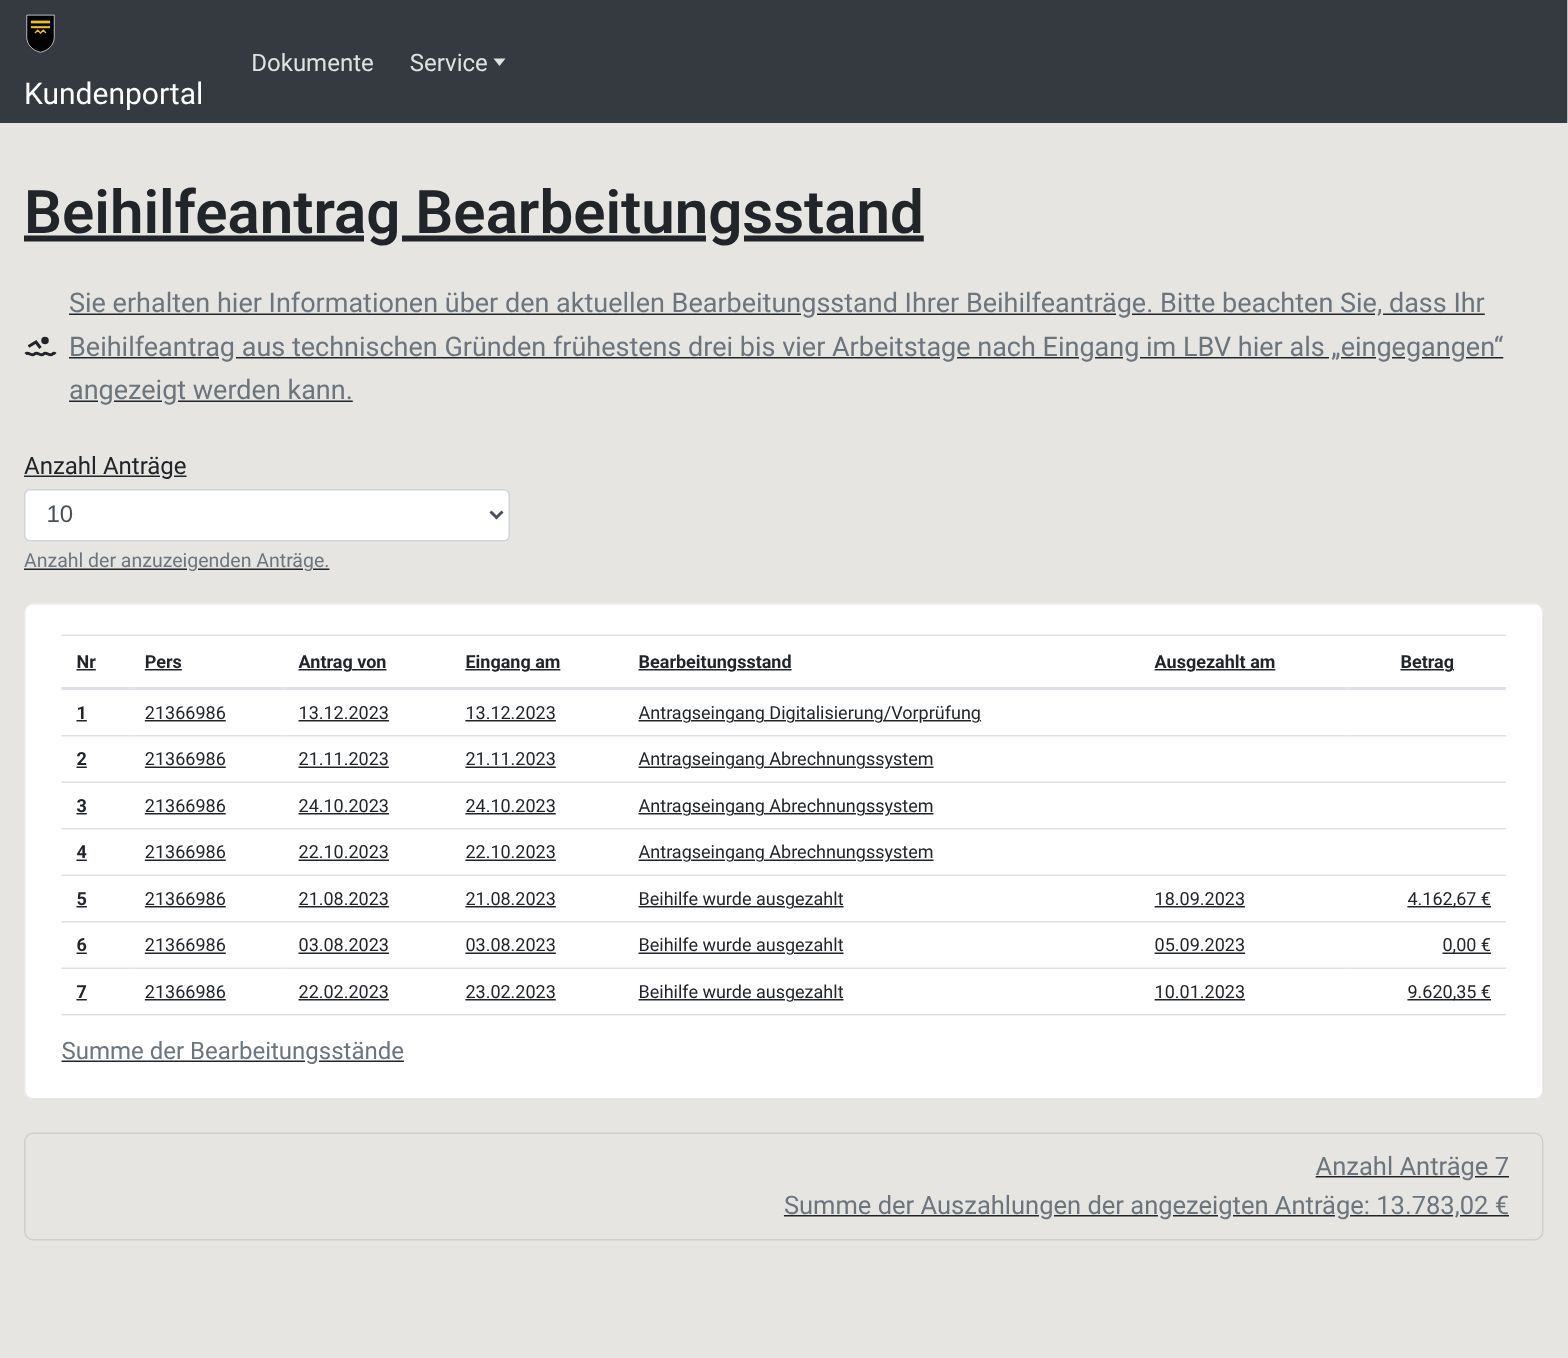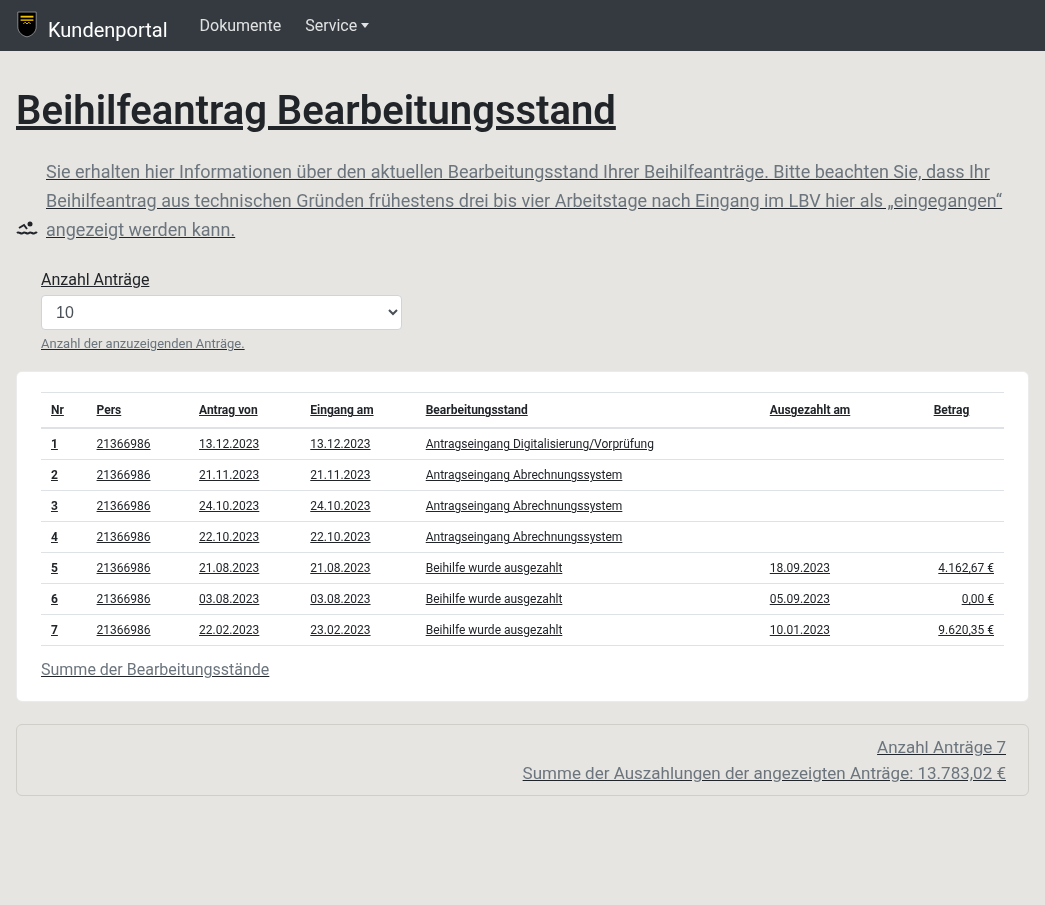--- a/index.html
+++ b/index.html
@@ -10,23 +10,24 @@
     }
     .navbar {
       background: #343a40;
       display: flex;
       align-items: center;
       padding: 8px 16px;
       color: #fff;
     }
     .navbar-brand {
       display: flex;
-      align-items: flex-end;
+      align-items: flex-start;
       gap: 10px;
       margin-right: 20px;
+      flex-direction: column;
     }
     .navbar-brand svg { width: 22px; height: 28px; }
     .navbar-brand-text {
       font-size: 20px;
       font-weight: 400;
       color: #fff;
     }
     .nav-link {
       color: rgba(255,255,255,0.85);
       padding: 8px 12px;
@@ -70,33 +71,33 @@
       font-weight: 600;
       margin: 16px 0 24px 0;
       color: #212529;
     }
     .intro {
       color: #6c757d;
       font-size: 18px;
       line-height: 1.6;
       margin-bottom: 26px;
       display: flex;
-      align-items: flex-end;
+      align-items: center;
       gap: 8px;
     }
     .intro-icon { flex: 0 0 auto; margin-top: 4px; }
-    .form-group { margin-bottom: 20px; margin-left: 25px; }
+    .form-group { margin-bottom: 20px; }
     .form-label {
       display: block;
       margin-bottom: 6px;
       color: #212529;
       font-size: 16px;
     }
     select.form-control {
-      width: 361px;
+      width: 324px;
       padding: 7px 10px;
       font-size: 16px;
       border: 1px solid #ced4da;
       border-radius: 4px;
       background: #fff;
       color: #495057;
     }
     .form-help {
       font-size: 13px;
       color: #6c757d;

